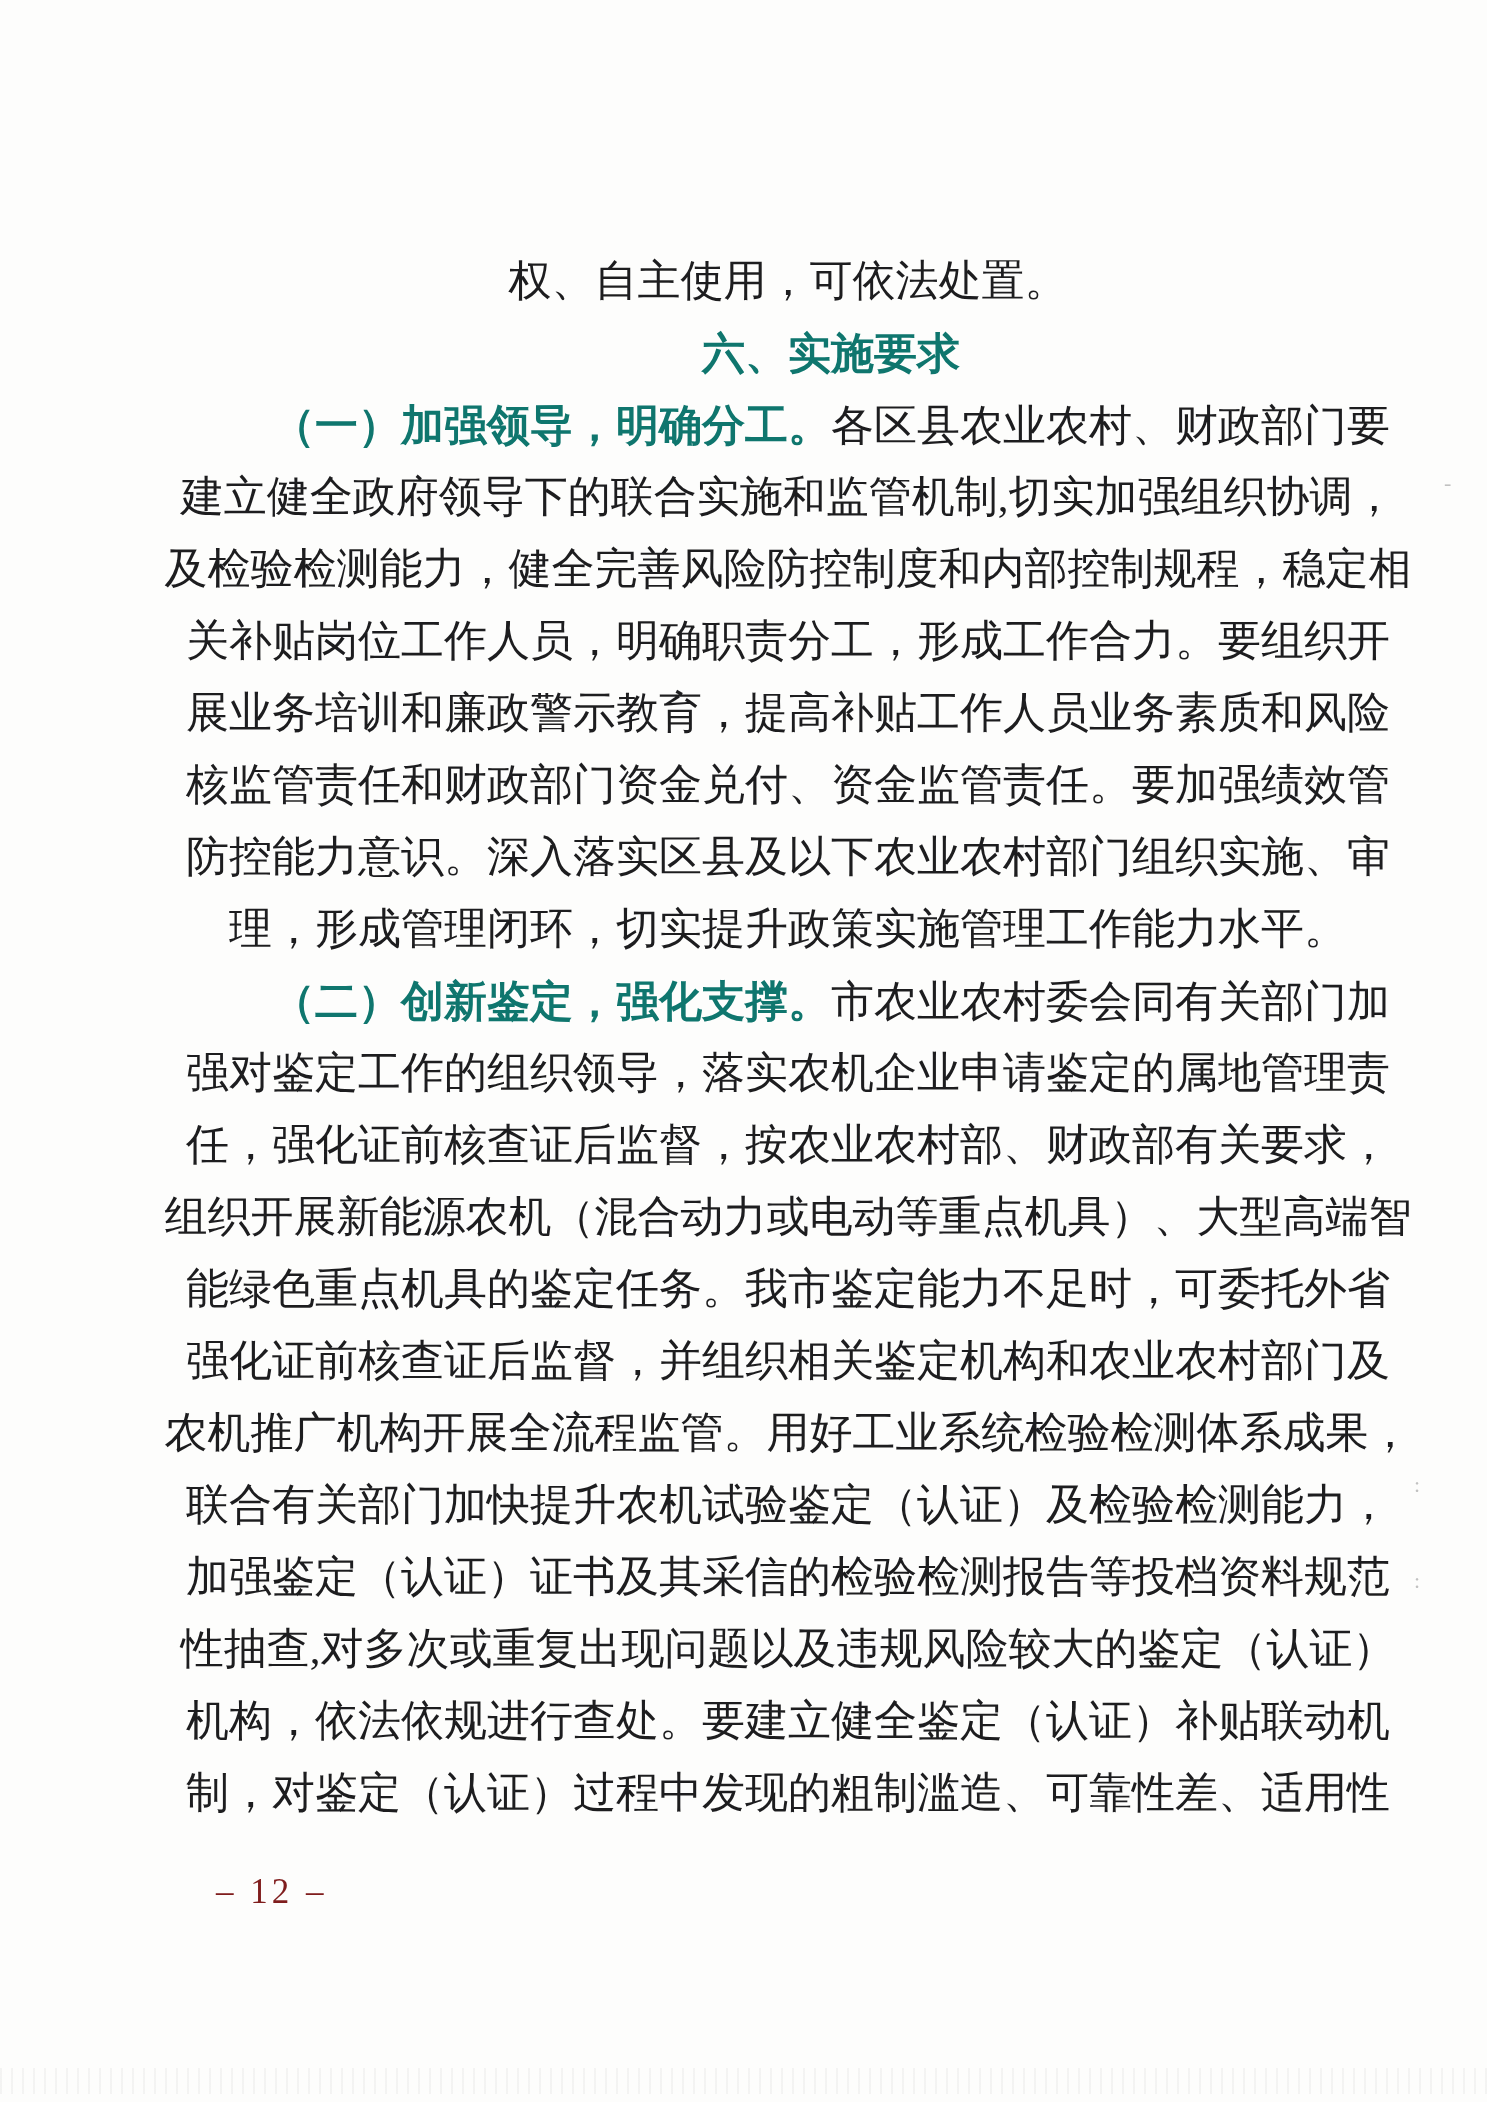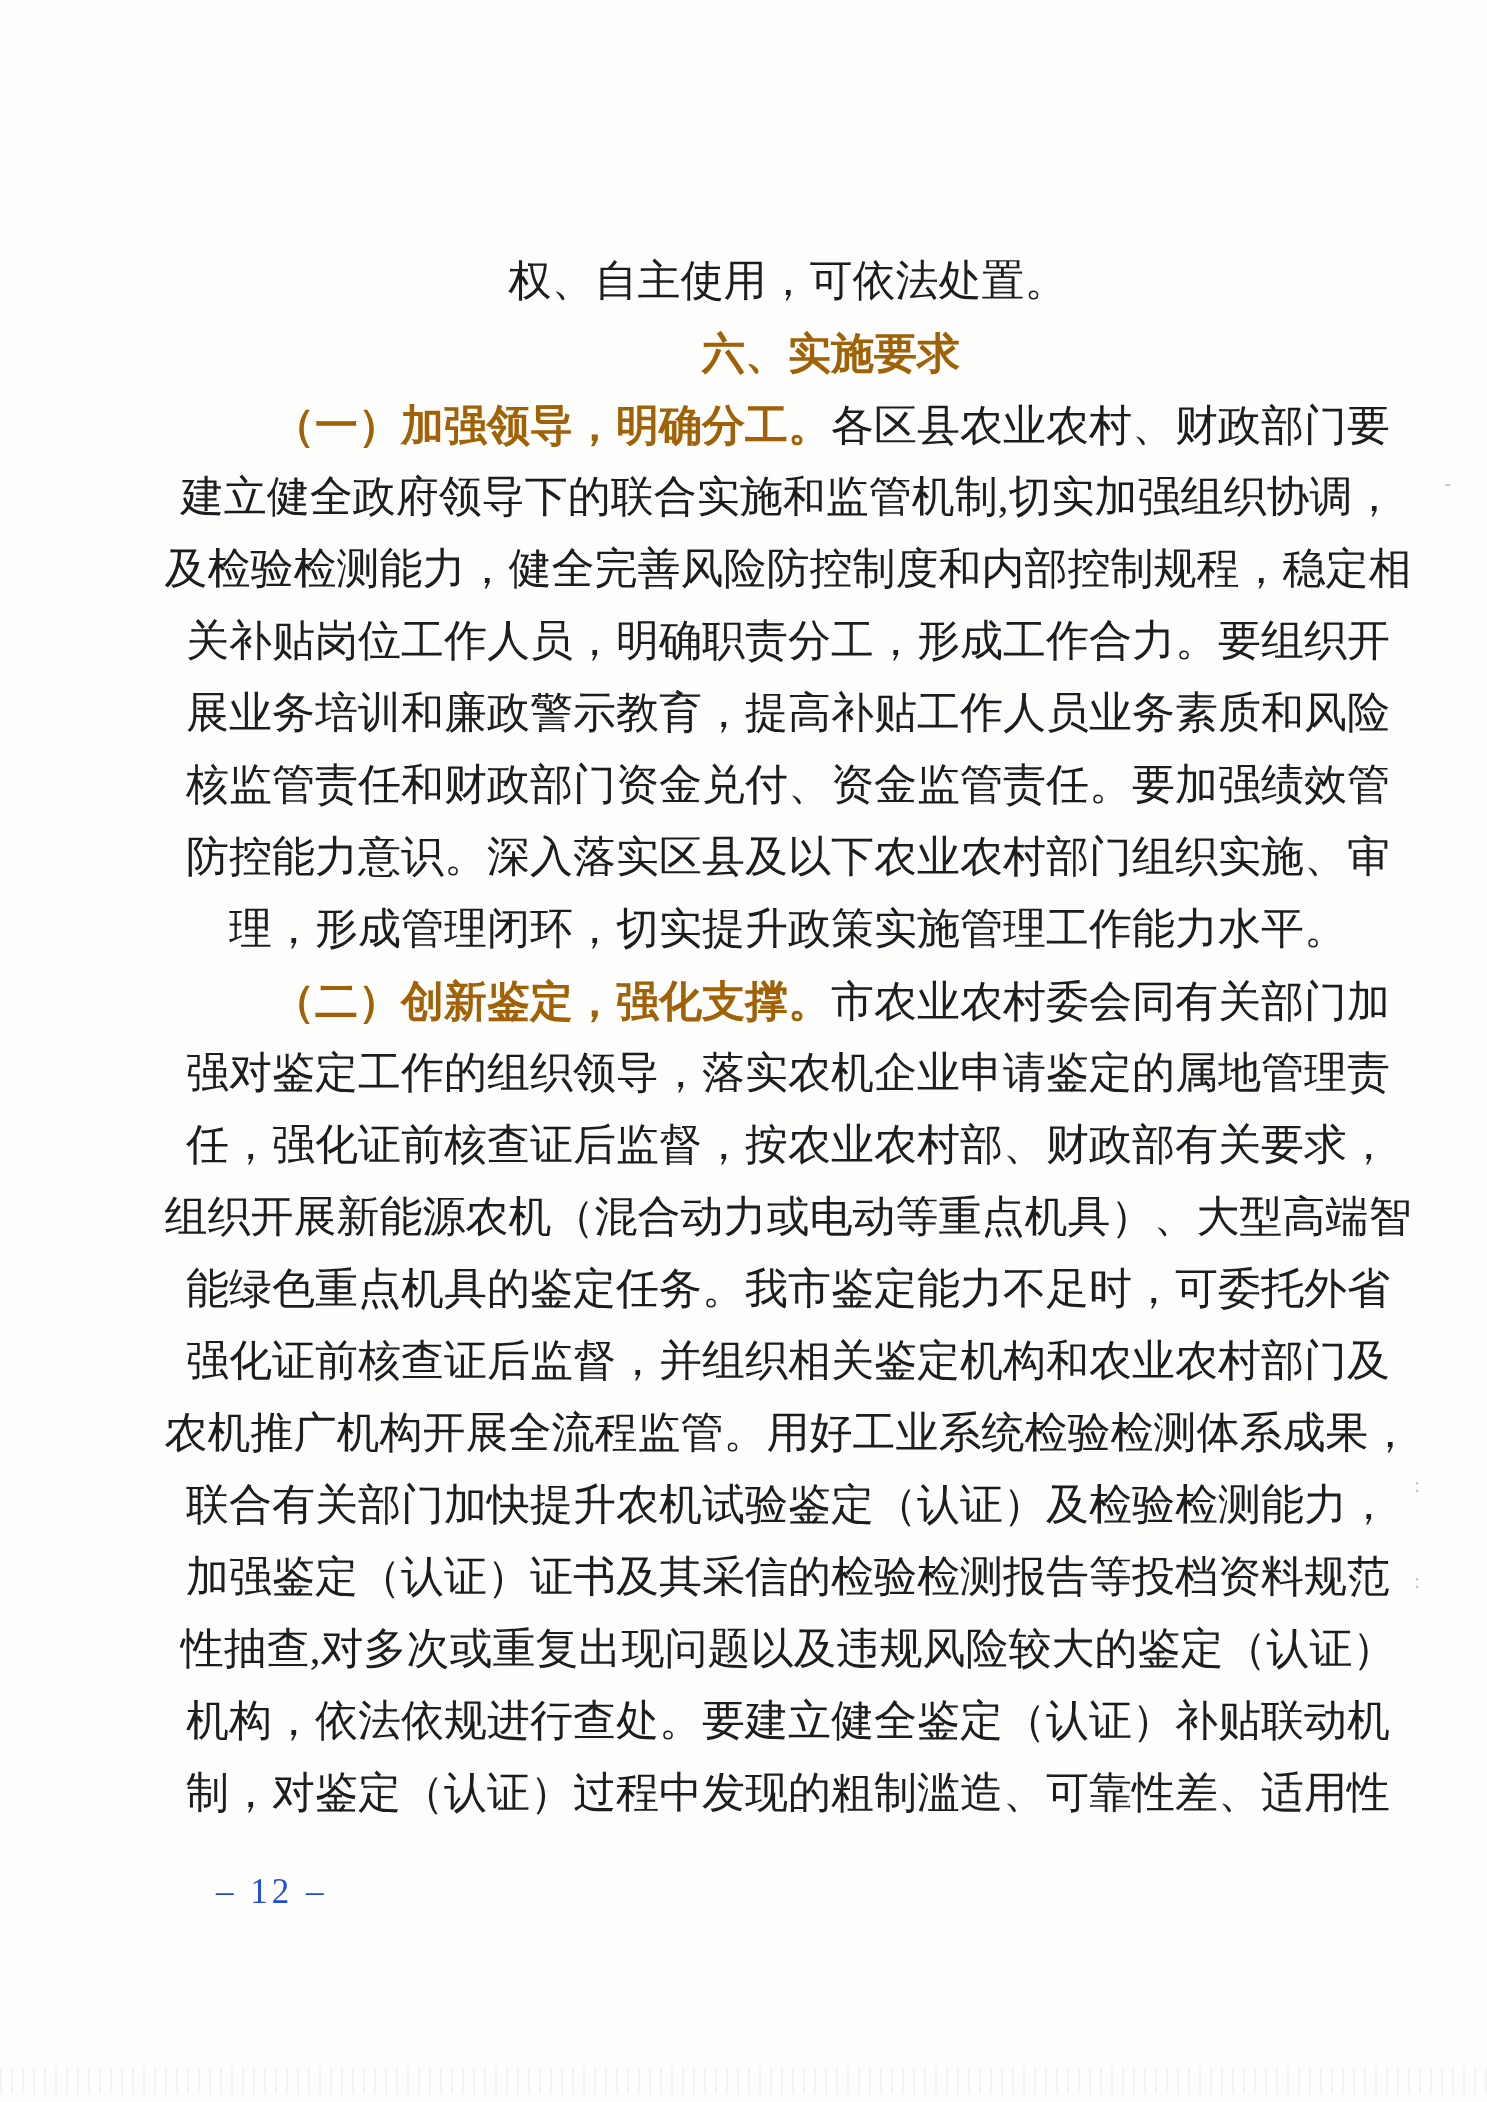--- a/index.html
+++ b/index.html
@@ -35,29 +35,29 @@
   .doc .line {
     height: 72px;
   }
   .doc .line.indent {
     padding-left: 86px; 
   }
   .doc .line.heading,
   .doc .lead {
     font-weight: 700;
     font-family: "Liberation Sans", "DejaVu Sans", sans-serif;
-    color: #a16207;
+    color: #0f766e;
   }
   .footer {
     position: absolute;
     left: 216px;
     top: 1872px;
     font-size: 35px;
     line-height: 40px;
-    color: #1d4ed8;
+    color: #7f1d1d;
     letter-spacing: 4px;
   }
   
   .artifact {
     position: absolute;
     font-size: 22px;
     color: #b3b3b3;
     opacity: 0.8;
   }
   .artifact.a1 { left: 1444px; top: 470px; }

